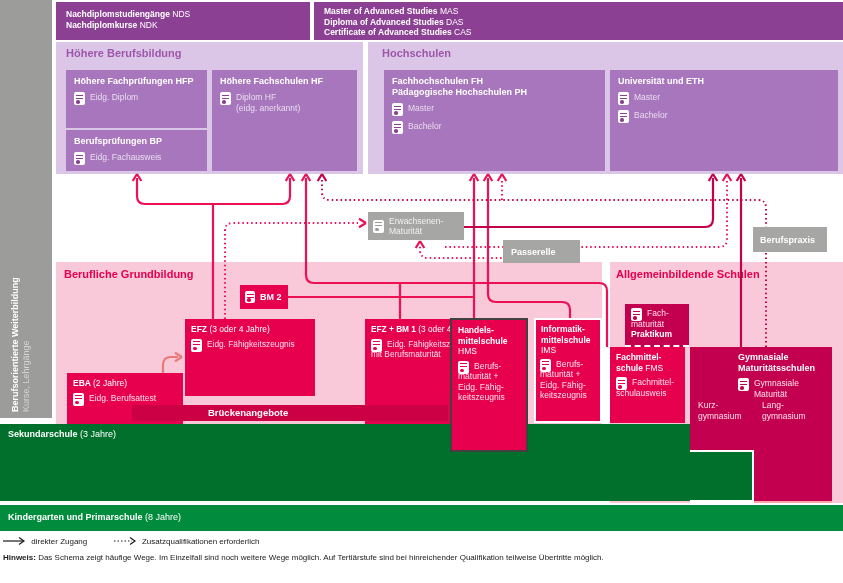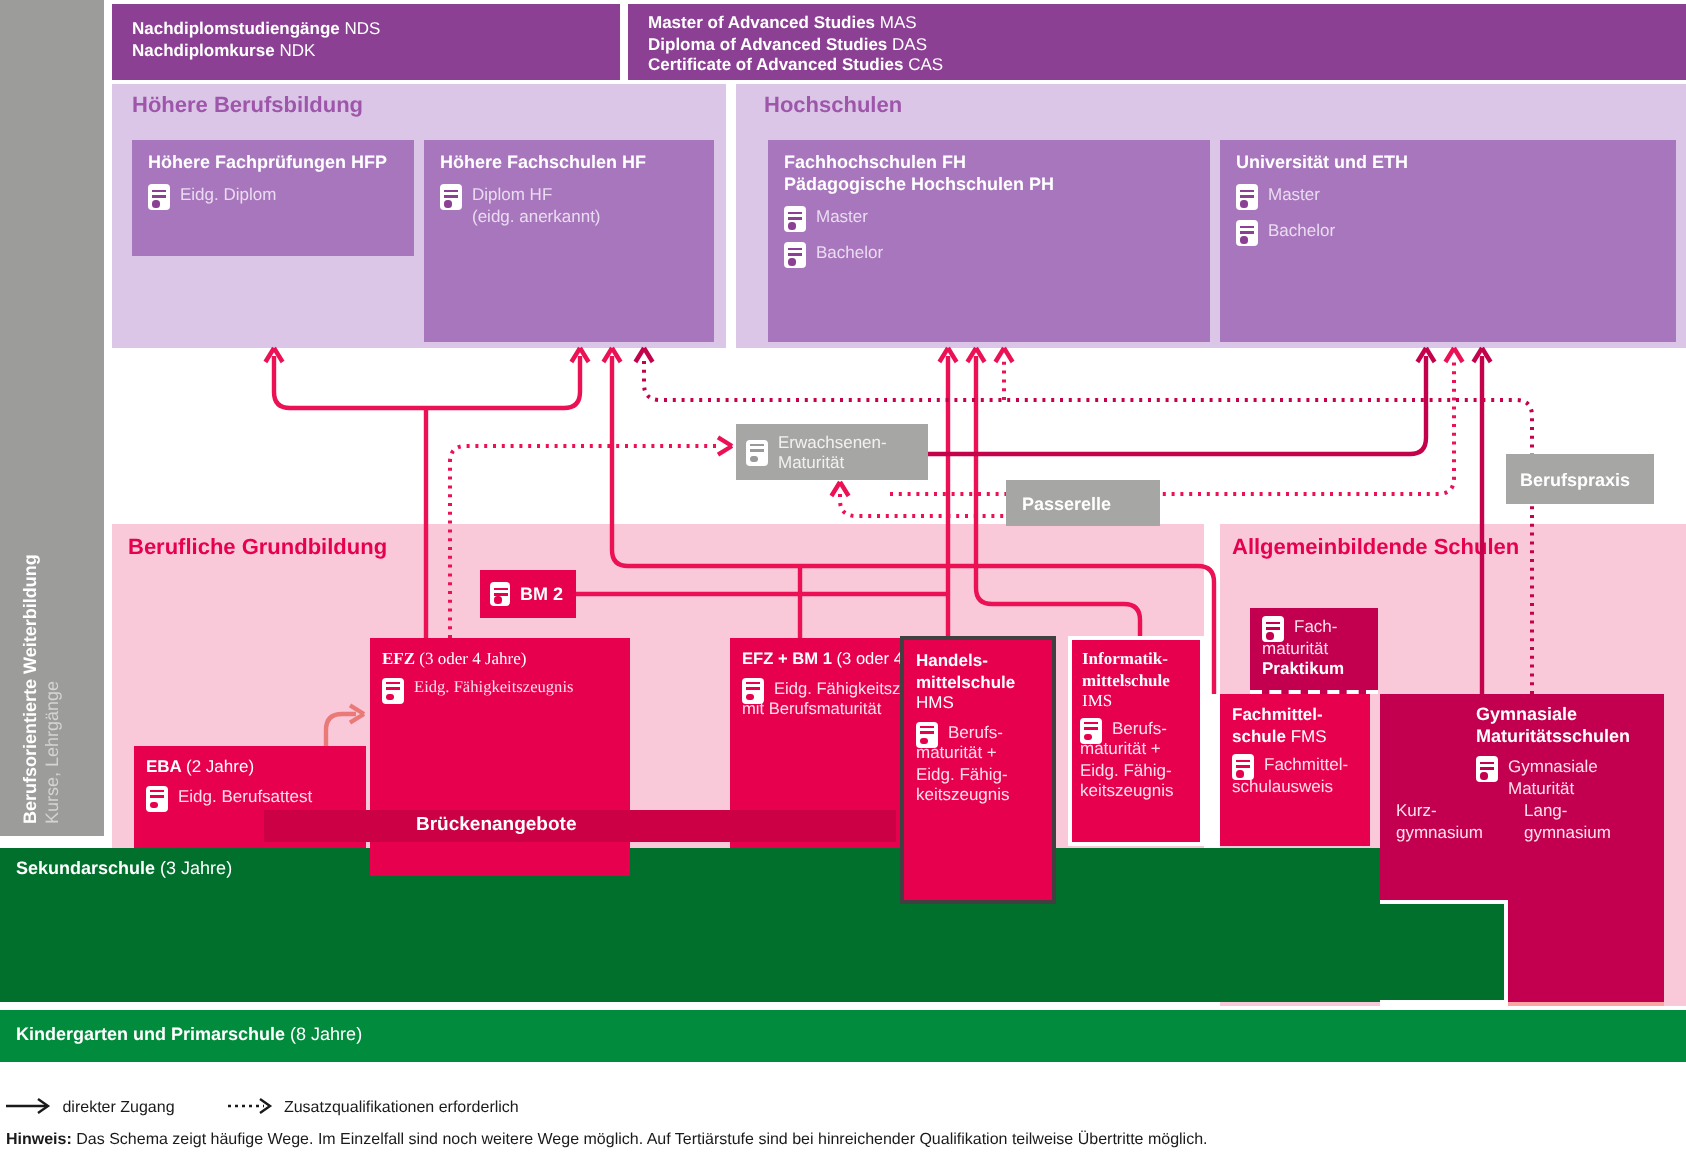--- a/index.html
+++ b/index.html
@@ -37,21 +37,21 @@
   .certwrap .ci{position:absolute;left:6px;top:4px;}
   .certwrap .ind{margin-left:16px;}
   .graylab{background:var(--graybox);color:#f3f1f0;--g:#9a9a9a;}
   .graylab .bt{font-weight:bold;font-size:9px;color:#fff;}
   .greenbar{color:#fff;font-size:9px;}
   .greenbar b{font-weight:bold;}
   .vtext{position:absolute;left:10px;top:412px;transform:rotate(-90deg);transform-origin:0 0;
      width:320px;font-size:9px;line-height:11px;white-space:nowrap;}
   .vtext .l1{font-weight:bold;color:#fff;}
   .vtext .l2{color:#d4d4d3;}
-  .legend{font-size:8px;color:#1a1a1a;margin-top:12px;}
+  .legend{font-size:8px;color:#1a1a1a;}
   svg{display:block;}
 </style>
 </head>
 <body>
 
 <div id="canvas">
 
   <div class="abs" style="left:0;top:0;width:52px;height:418px;background:var(--gray);">
     <div class="vtext">
       <div class="l1">Berufsorientierte Weiterbildung</div>
@@ -70,20 +70,27 @@
   </div>
 
   <div class="abs sectionP" style="left:56px;top:42px;width:307px;height:132px;">
     <div class="sec-title" style="position:absolute;left:10px;top:5px;">Höhere Berufsbildung</div>
   </div>
   <div class="abs pbox" style="left:66px;top:70px;width:141px;height:58px;">
     <div class="bt">Höhere Fachprüfungen HFP</div>
     <div class="cert">
         <span class="ci"></span>
         <span>Eidg. Diplom</span>
+      </div>
+  </div>
+  <div class="abs pbox" style="left:66px;top:130px;width:141px;height:41px;">
+    <div class="bt">Berufsprüfungen BP</div>
+    <div class="cert">
+        <span class="ci"></span>
+        <span>Eidg. Fachausweis</span>
       </div>
   </div>
   <div class="abs pbox" style="left:212px;top:70px;width:145px;height:101px;">
     <div class="bt">Höhere Fachschulen HF</div>
     <div class="cert">
         <span class="ci"></span>
       <span><span>Diplom HF</span><br>
             <span>(eidg. anerkannt)</span></span>
       </div>
   </div>
@@ -192,21 +199,21 @@
   </div>
 
   <div class="abs rbox" style="left:67px;top:373px;width:116px;height:51px;">
     <div class="bt"><span>EBA</span> <span class="nb">(2 Jahre)</span></div>
     <div class="cert" style="padding:4px 6px 0 6px;">
         <span class="ci"></span>
         <span>Eidg. Berufsattest</span>
       </div>
   </div>
 
-  <div class="abs rbox" style="left:185px;top:319px;width:130px;height:119px;font-family:Liberation Serif, serif;">
+  <div class="abs rbox" style="left:185px;top:319px;width:130px;height:77px;">
     <div class="bt"><span>EFZ</span> <span class="nb">(3 oder 4 Jahre)</span></div>
     <div class="cert" style="padding:4px 6px 0 6px;font-size:8.3px;">
         <span class="ci"></span>
         <span>Eidg. Fähigkeitszeugnis</span>
       </div>
   </div>
 
   <div class="abs rbox" style="left:323px;top:319px;width:125px;height:105px;margin-left:42px;">
     <div class="bt" style="font-size:8.3px;"><span>EFZ + BM 1</span> <span class="nb">(3 oder 4 Jahre)</span></div>
     <div class="certwrap" style="font-size:8.3px;">
@@ -227,21 +234,21 @@
     <div class="certwrap">
       <span class="ci"></span>
       <span class="ind">Berufs-</span><br>
       <span>maturität +</span><br>
       <span>Eidg. Fähig-</span><br>
       <span>keitszeugnis</span>
     </div>
   </div>
 
   <div class="abs rbox" style="left:534px;top:318px;width:68px;height:105px;border:2px solid #fff;">
-    <div class="bt" style="padding:4px 5px 0 5px;font-family:Liberation Serif, serif;"><span>Informatik-</span><br>
+    <div class="bt" style="padding:4px 5px 0 5px;"><span>Informatik-</span><br>
       <span>mittelschule</span><br>
       <span class="nb">IMS</span></div>
     <div class="certwrap" style="padding:3px 4px 0 4px;">
       <span class="ci" style="left:4px;top:3px;"></span>
       <span class="ind">Berufs-</span><br>
       <span>maturität +</span><br>
       <span>Eidg. Fähig-</span><br>
       <span>keitszeugnis</span>
     </div>
   </div>

